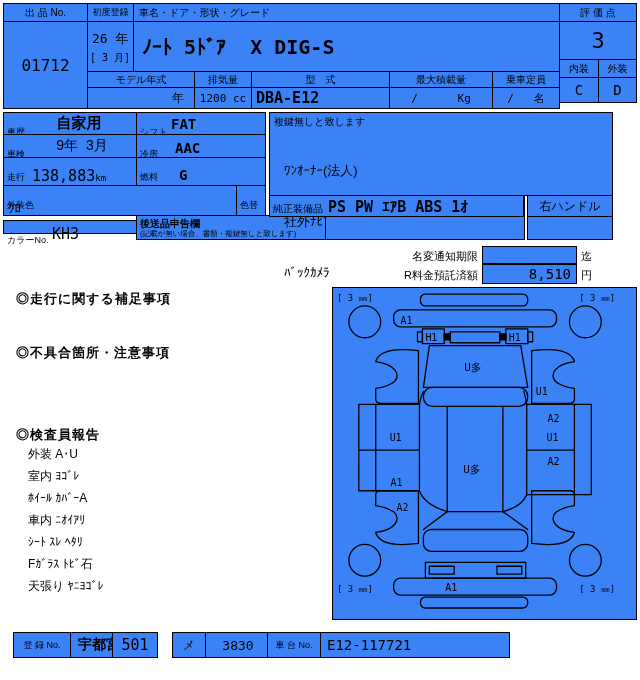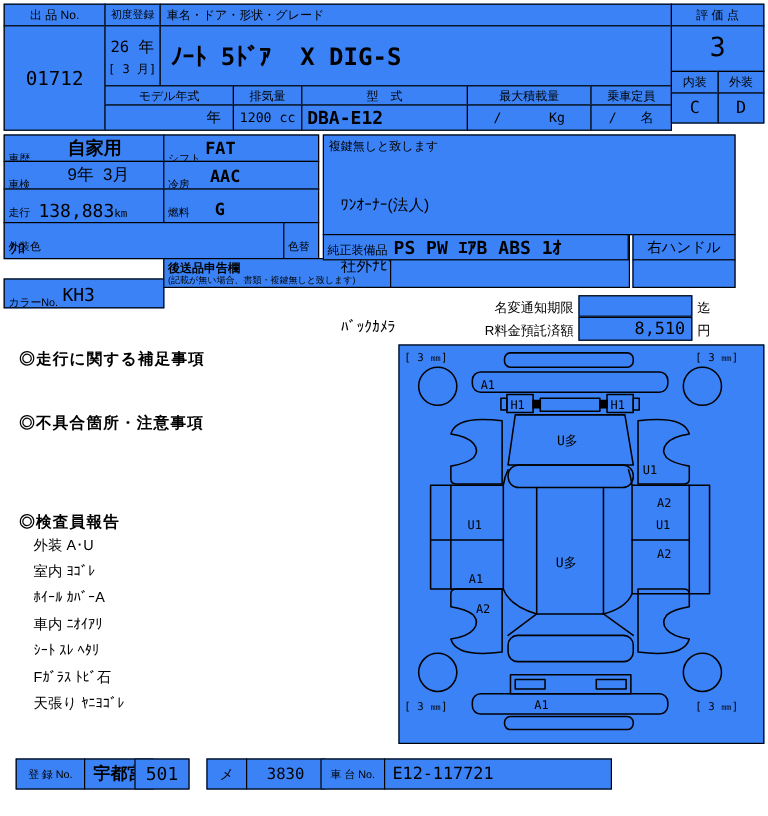--- a/index.html
+++ b/index.html
@@ -81,21 +81,21 @@
     <span class="lbl">燃料</span>
     <div class="abs mono" style="left:42px;top:9px;font-size:14px;font-weight:bold;">G</div>
   </div>
   <div class="cell" style="left:3px;top:185px;width:234px;height:31px;">
     <span class="lbl">外装色</span>
     <div class="abs mono" style="left:4px;top:15px;font-size:13px;">ｸﾛ</div>
   </div>
   <div class="cell" style="left:236px;top:185px;width:30px;height:31px;">
     <span class="lbl" style="font-size:9px;">色替</span>
   </div>
-  <div class="cell" style="left:3px;top:232px;width:134px;height:25px;">
+  <div class="cell" style="left:3px;top:220px;width:134px;height:14px;">
     <span class="lbl">カラーNo.</span>
     <div class="abs mono" style="left:48px;top:4px;font-size:15px;">KH3</div>
   </div>
   <div class="cell" style="left:136px;top:215px;width:190px;height:25px;">
     <div class="abs" style="left:3px;top:1px;font-size:10px;font-weight:bold;">後送品申告欄</div>
     <div class="abs" style="left:3px;top:13px;font-size:7.5px;">(記載が無い場合、書類・複鍵無しと致します)</div>
   </div>
 
   <div class="cell" style="left:269px;top:112px;width:344px;height:84px;">
     <div class="abs" style="left:4px;top:2px;font-size:10px;">複鍵無しと致します</div>

